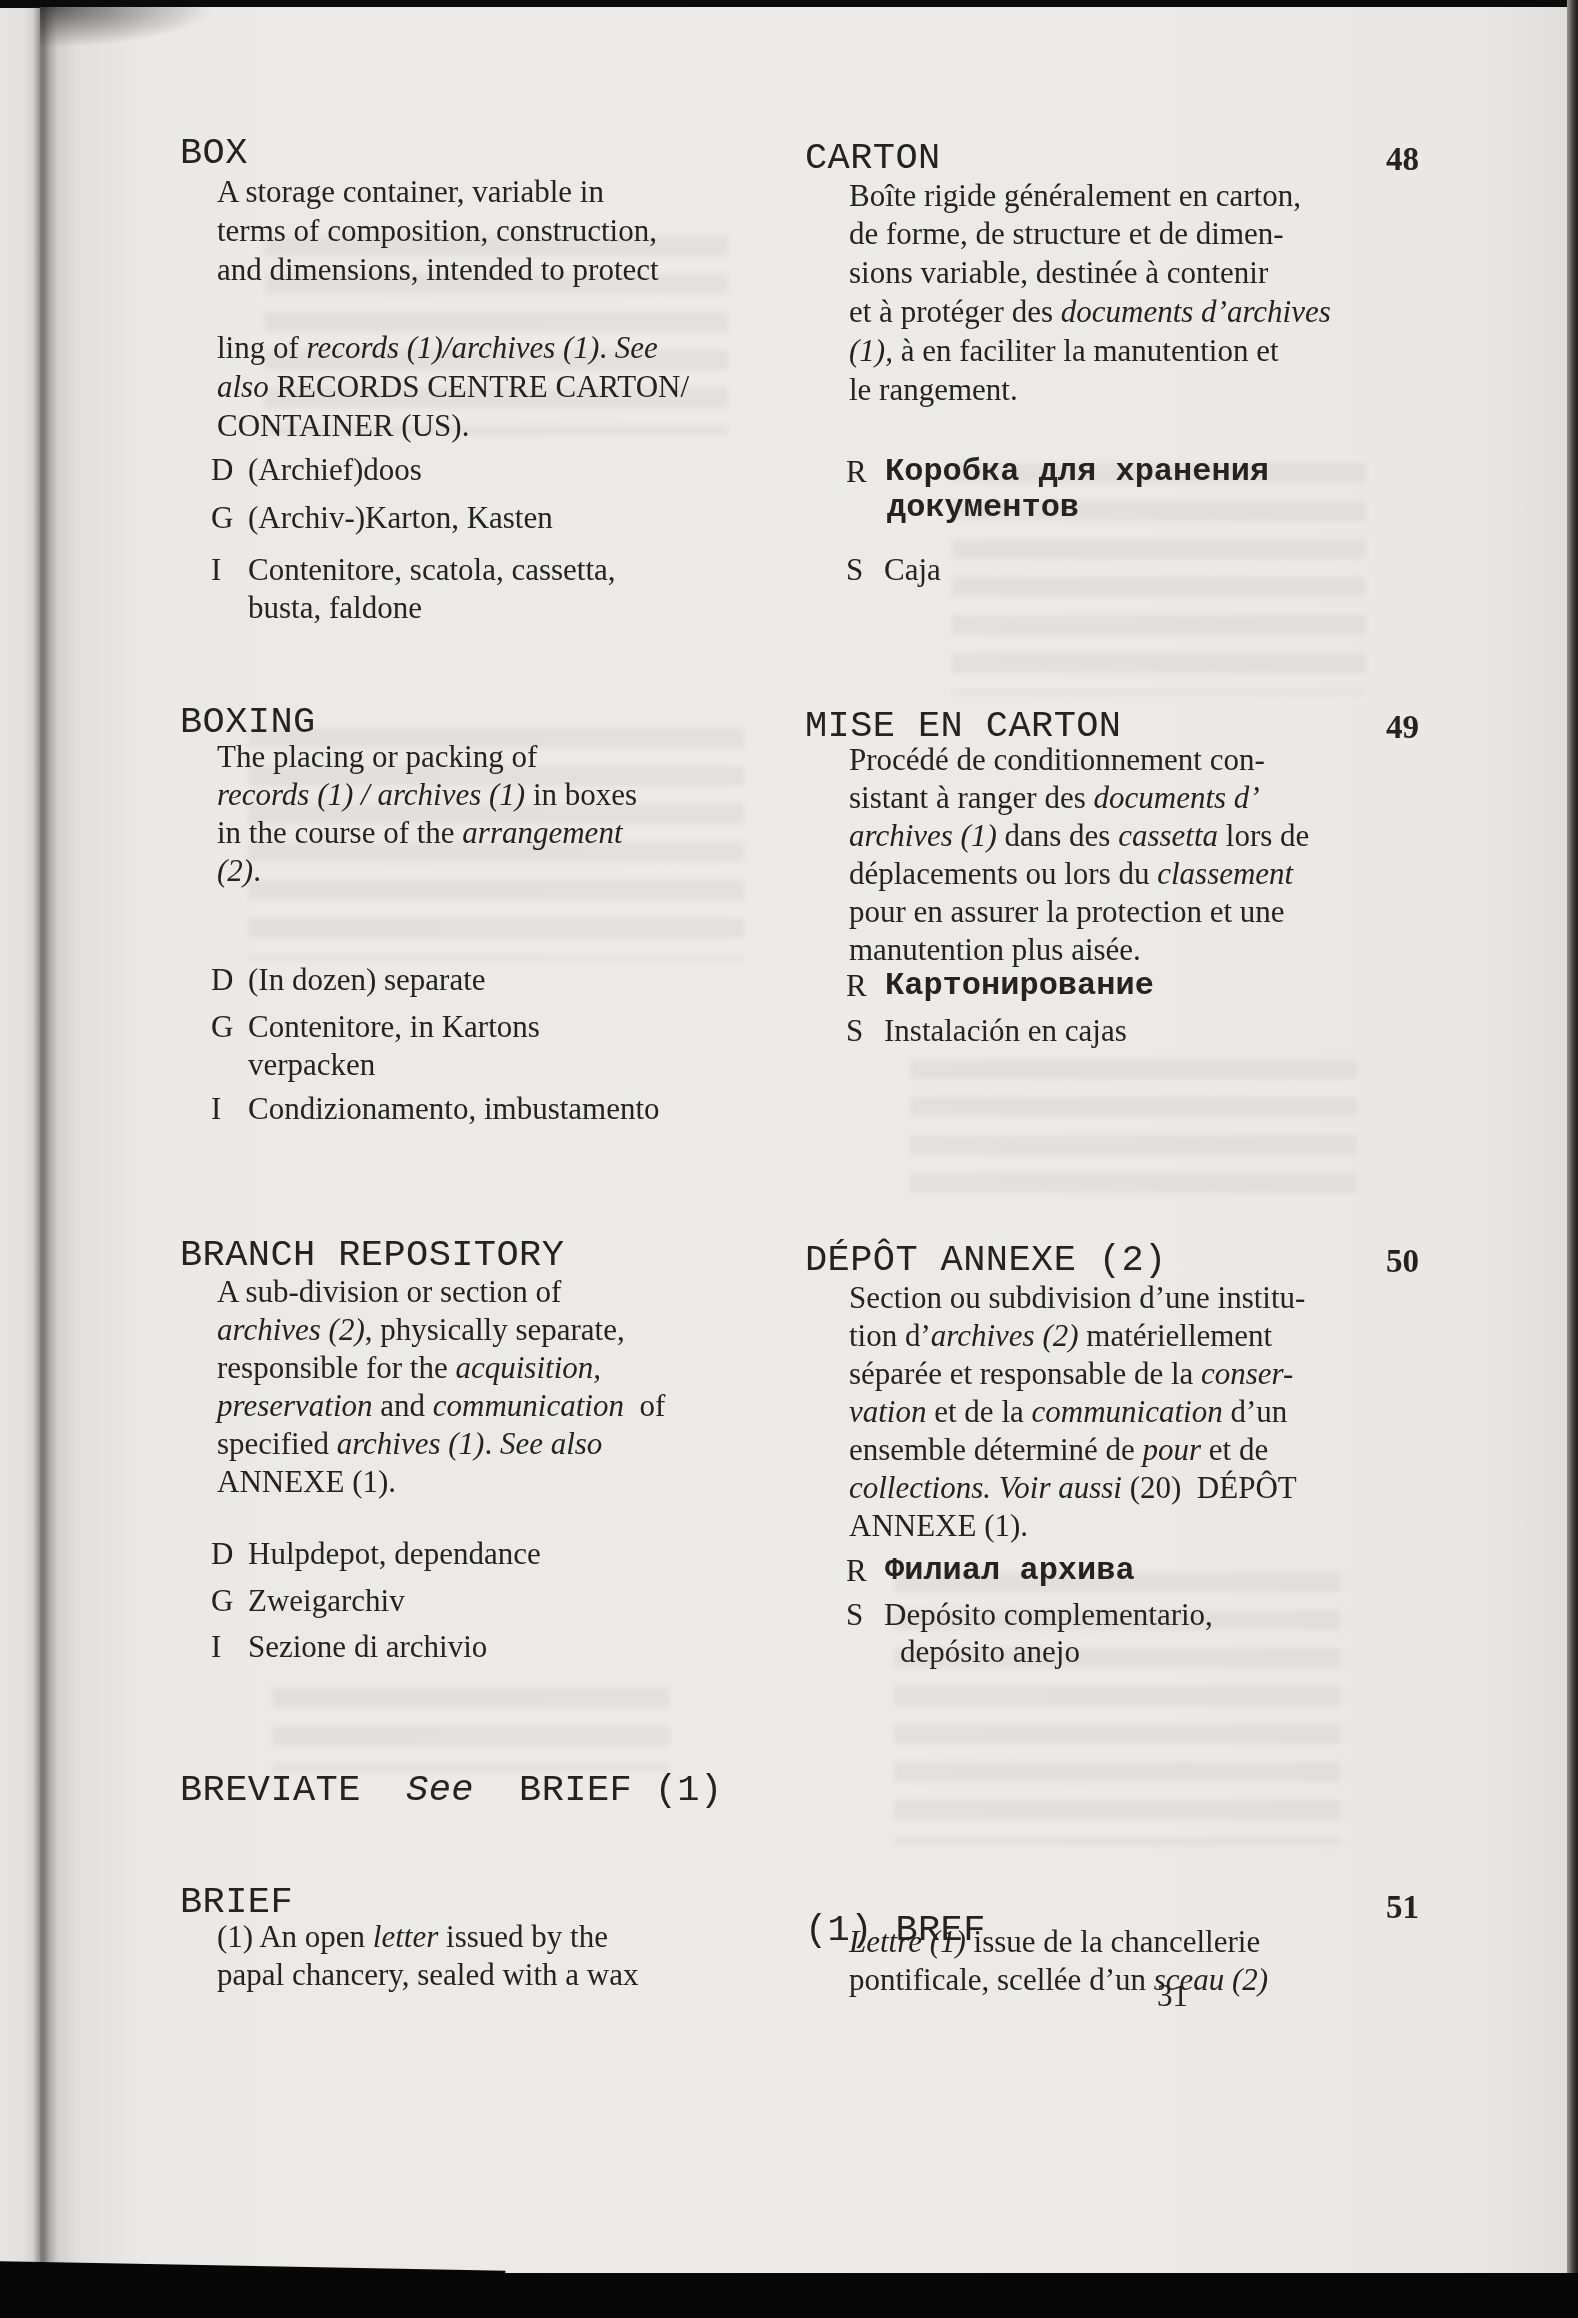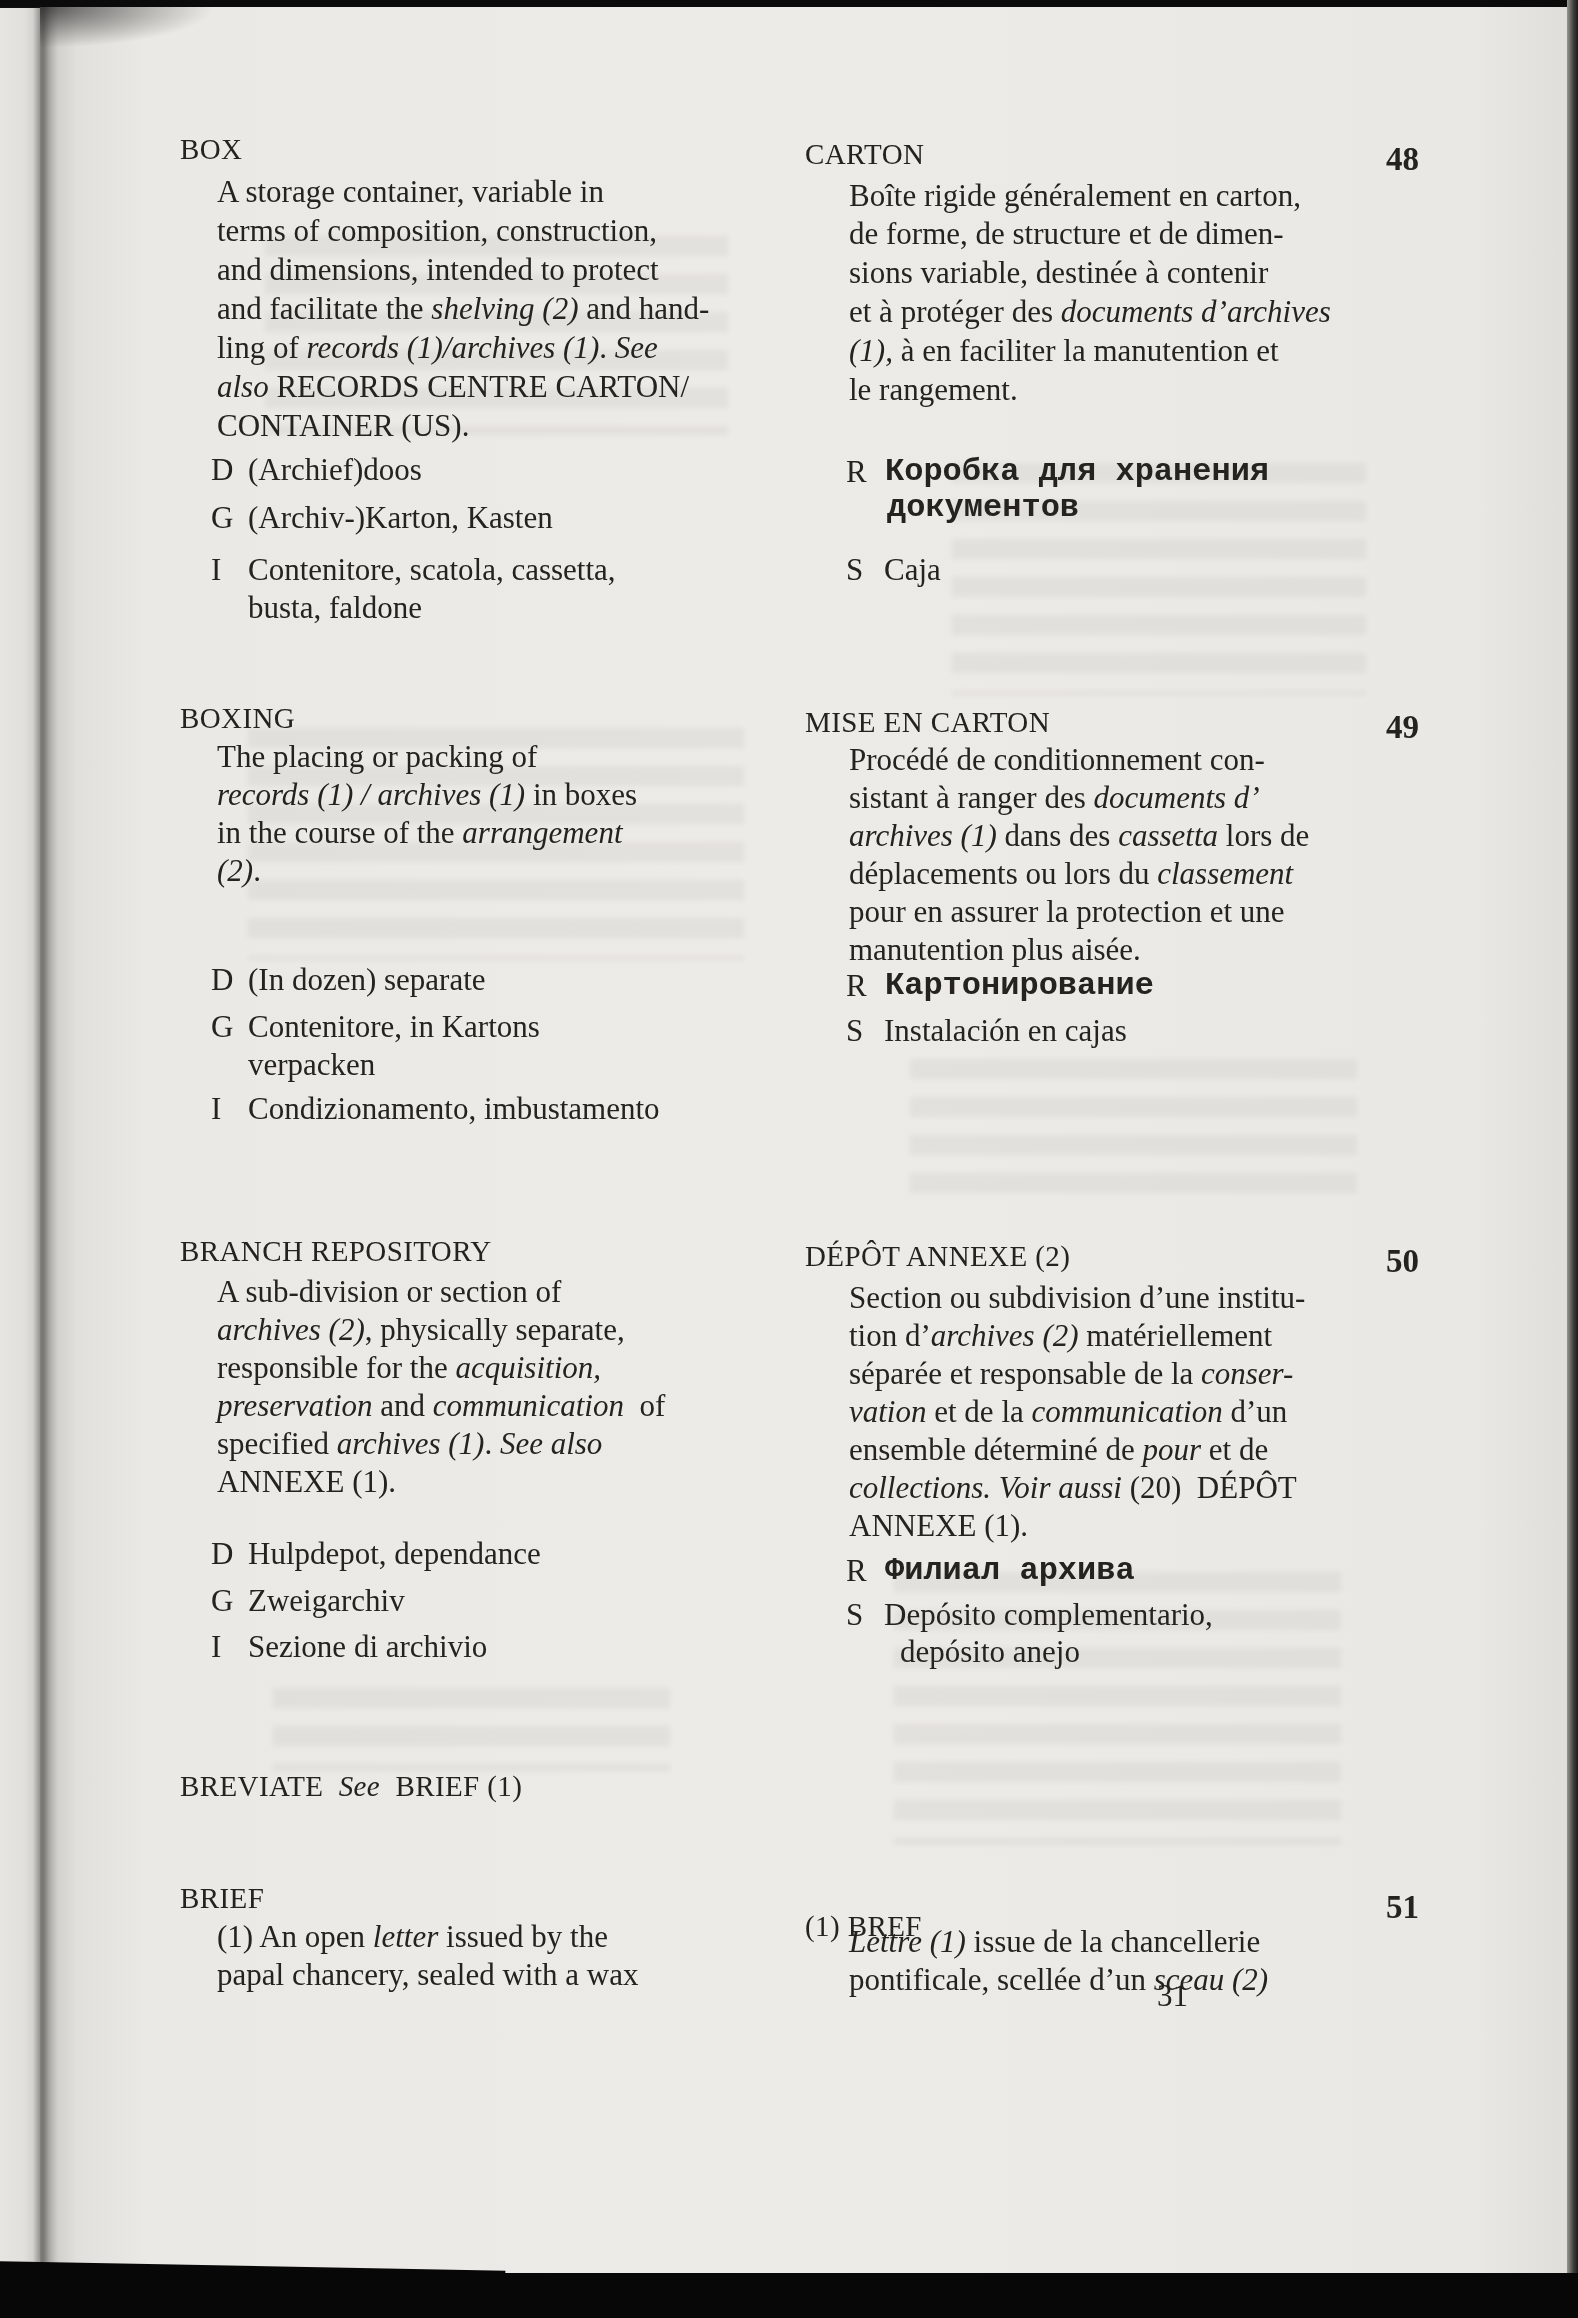--- a/index.html
+++ b/index.html
@@ -33,21 +33,21 @@
     background:linear-gradient(to right,#98968f,#403e3b 55%,#141414); }
   .edge-bottom { position:absolute; left:0; right:0; bottom:0; height:46px; background:#070707; }
   .edge-bottom-slope { position:absolute; left:-8.3px; bottom:33px; width:513px; height:25px;
     background:#070707; transform:rotate(1.1deg); transform-origin:left bottom; }
 
   
   .t {
     position:absolute; white-space:pre; line-height:1;
     color:#24231f; font-size:31px; font-family:"Liberation Serif", serif;
   }
-  .head { font-size:29px; letter-spacing:0.4px; }
+  .head { font-size:37px; letter-spacing:0.4px;font-family:Liberation Mono, monospace; }
   .num  { font-size:33px; font-weight:700; }
   .cyr  { font-family:"Liberation Mono","DejaVu Sans Mono",monospace; font-weight:700; font-size:32px; }
   .t i  { font-style:italic; }
 
   
   .ghost {
     position:absolute; pointer-events:none;
     background:repeating-linear-gradient(to bottom, rgba(95,92,86,0.085) 0px 20px, rgba(0,0,0,0) 20px 38px);
     filter:blur(2.5px); opacity:0.8;
   }
@@ -65,21 +65,20 @@
   <div class="ghost" style="left:248px; top:728px; width:496px; height:232px;"></div>
   <div class="ghost" style="left:952px; top:463px; width:414px; height:232px;"></div>
   <div class="ghost" style="left:910px; top:1059px; width:447px; height:149px;"></div>
   <div class="ghost" style="left:894px; top:1572px; width:447px; height:273px;"></div>
   <div class="ghost" style="left:273px; top:1688px; width:397px; height:83px;"></div>
 
   <div class="t head" style="left:180px; top:135px;">BOX</div>
   <div class="t" style="left:217px; top:176px;">A storage container, variable in</div>
   <div class="t" style="left:217px; top:215px;">terms of composition, construction,</div>
   <div class="t" style="left:217px; top:254px;">and dimensions, intended to protect</div>
-  <div class="t" style="left:217px; top:293px;">and facilitate the <i>shelving (2)</i> and hand-</div>
   <div class="t" style="left:217px; top:332px;">ling of <i>records (1)/archives (1)</i>. <i>See</i></div>
   <div class="t" style="left:217px; top:371px;"><i>also</i> RECORDS CENTRE CARTON/</div>
   <div class="t" style="left:217px; top:410px;">CONTAINER (US).</div>
   <div class="t" style="left:211px; top:454px;">D</div>
   <div class="t" style="left:248px; top:454px;">(Archief)doos</div>
   <div class="t" style="left:211px; top:502px;">G</div>
   <div class="t" style="left:248px; top:502px;">(Archiv-)Karton, Kasten</div>
   <div class="t" style="left:211px; top:554px;">I</div>
   <div class="t" style="left:248px; top:554px;">Contenitore, scatola, cassetta,</div>
   <div class="t" style="left:248px; top:592px;">busta, faldone</div>

